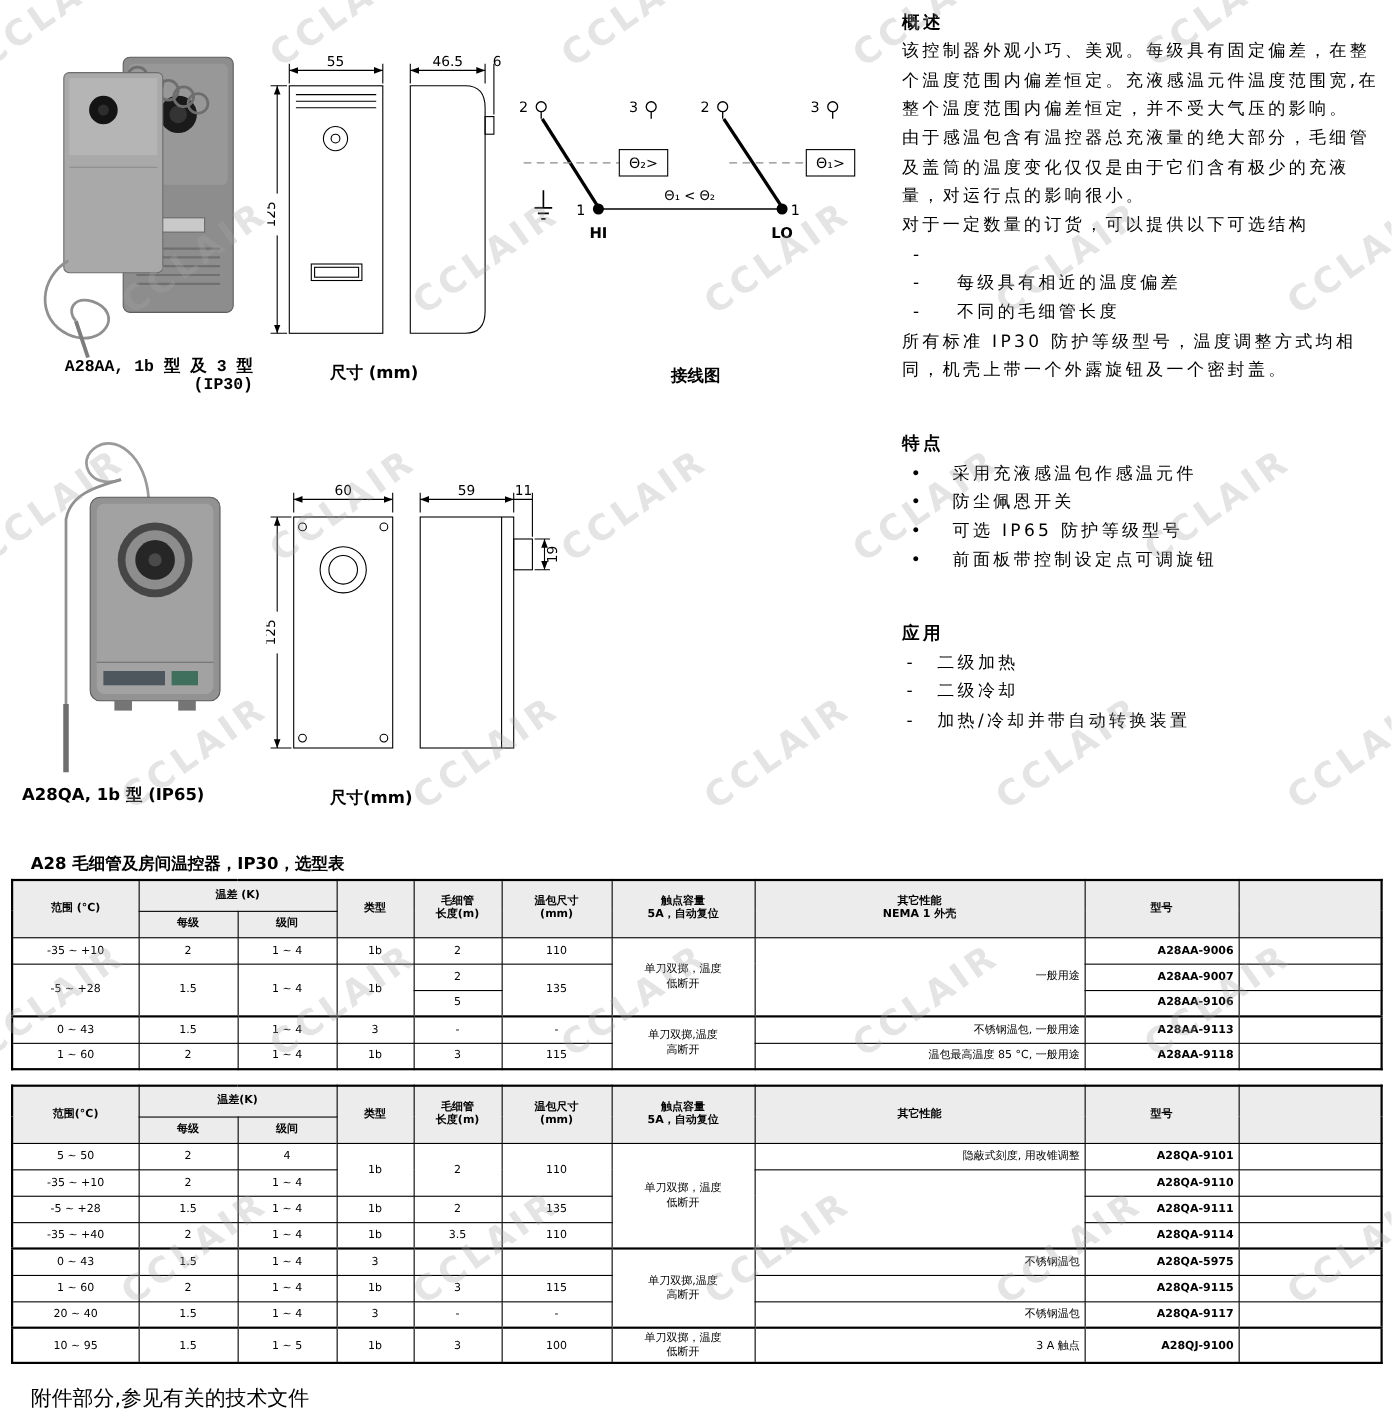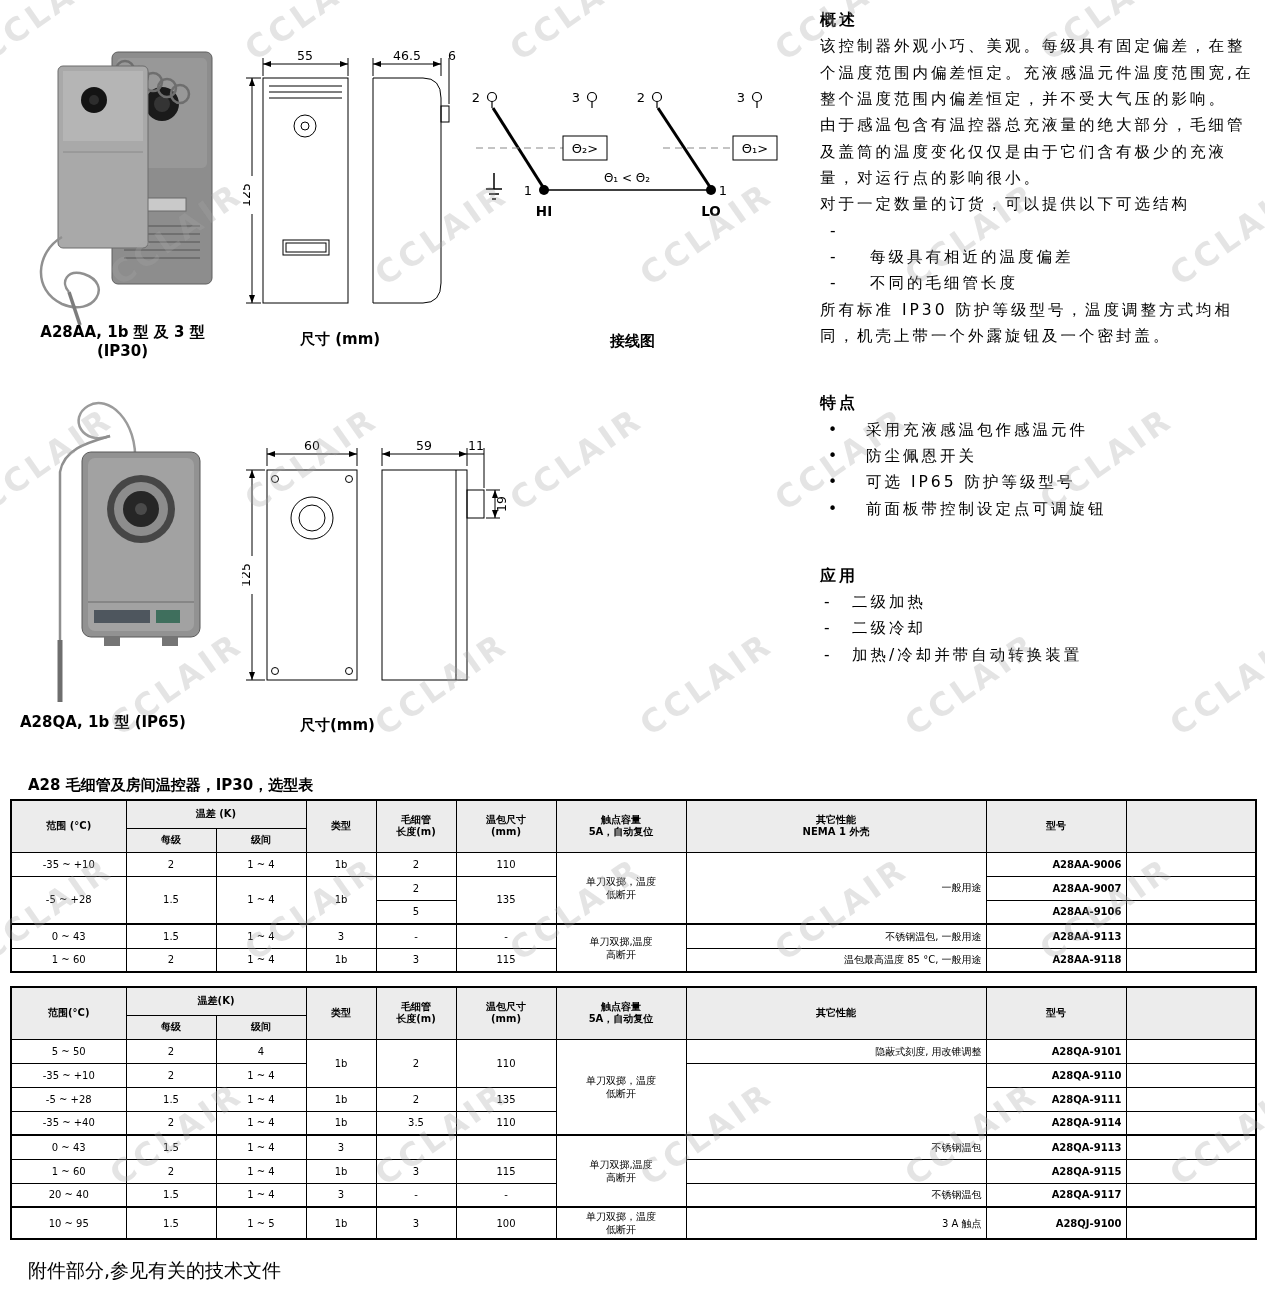--- a/index.html
+++ b/index.html
@@ -11,21 +11,21 @@
   }
   svg { font-family:"DejaVu Sans","Liberation Sans",sans-serif; }
   .content { position:absolute; inset:0; z-index:1; }
   .abs { position:absolute; }
   .wm-layer { position:absolute; inset:0; z-index:2; pointer-events:none; overflow:hidden; }
   .wm {
     position:absolute; font-size:32px; font-weight:bold; letter-spacing:4px;
     color:rgba(165,165,165,0.30); transform:rotate(-35deg); white-space:nowrap;
   }
   .caption { font-weight:bold; font-size:15px; }
-  .caption-center { text-align:center; }
+  .caption-center { text-align:right;font-family:Liberation Mono, monospace; }
   
   .right-col {
     position:absolute; left:820px; top:6px; width:438px;
     font-size:15.5px; letter-spacing:3px; line-height:1.7;
   }
   .sec-title { font-weight:bold; font-size:16px; }
   .mt { margin-top:40px; }
   .right-col p { margin:0; }
   .li { display:flex; }
   .li .mk { flex:none; }
@@ -463,21 +463,21 @@
         <tr class="sep">
           <td>0 ~ 43</td>
           <td>1.5</td>
           <td>1 ~ 4</td>
           <td>3</td>
           <td></td>
           <td></td>
           <td rowspan="3">单刀双掷,温度
 高断开</td>
           <td class="al-left">不锈钢温包</td>
-          <td class="al-left bold">A28QA-9113</td>
+          <td class="al-left bold">A28QA-5975</td>
           <td></td>
         </tr>
         <tr>
           <td>1 ~ 60</td>
           <td>2</td>
           <td>1 ~ 4</td>
           <td>1b</td>
           <td>3</td>
           <td>115</td>
           <td class="al-left"></td>

